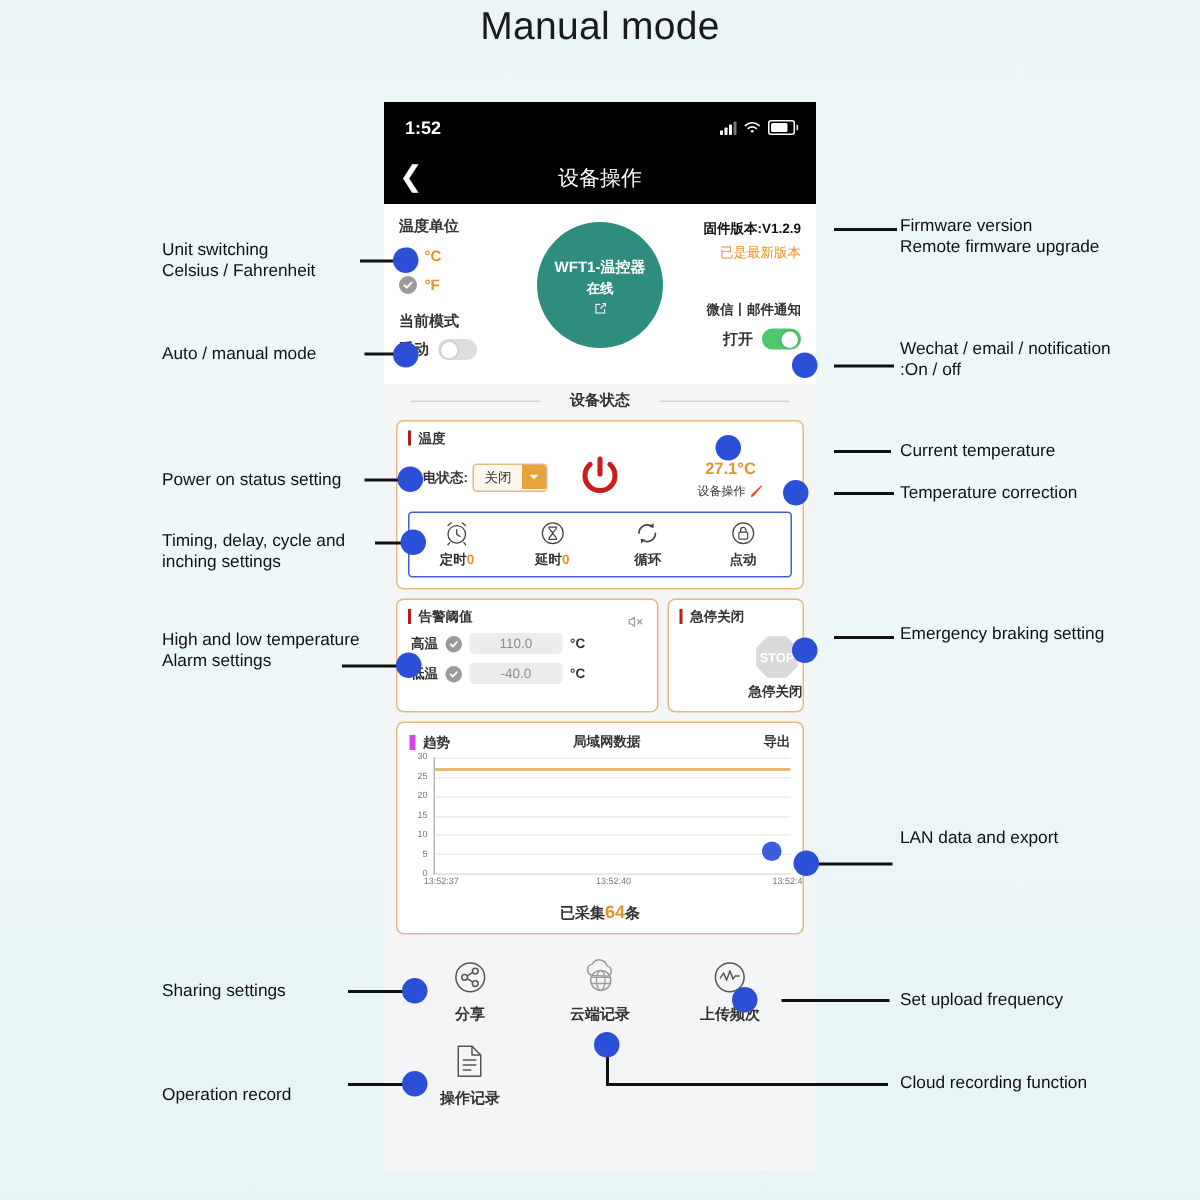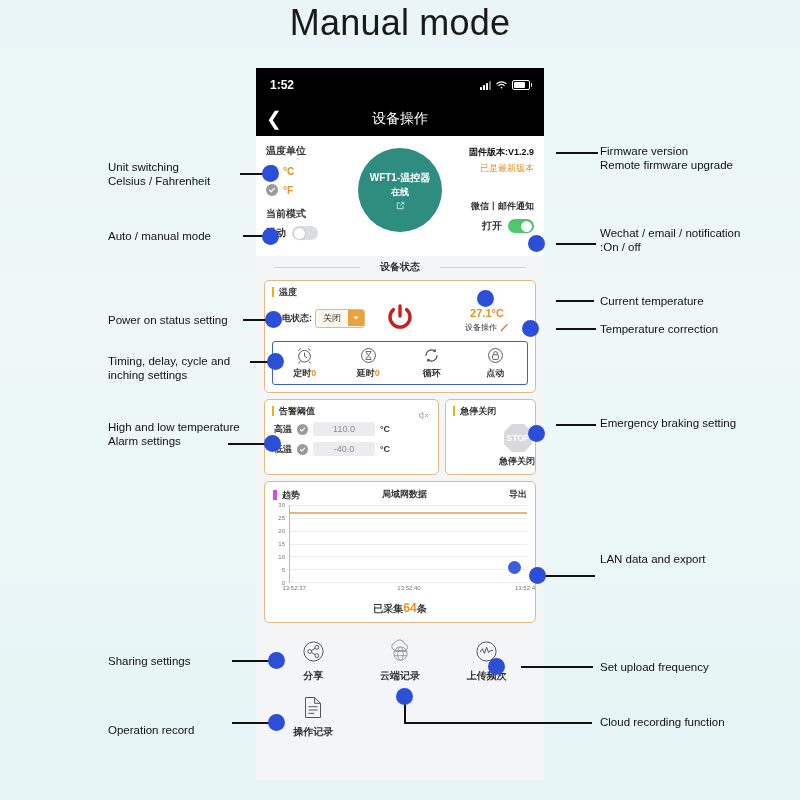--- a/index.html
+++ b/index.html
@@ -9,21 +9,21 @@
     font-family:"Liberation Sans","DejaVu Sans",sans-serif;
     position:relative;overflow:hidden;
   }
   
   .backdrop{
     position:absolute;inset:0;
     background:linear-gradient(180deg,#e9f5f6 0%,#eef8f8 40%,#e6f4f5 100%);
   }
   .page-title{
     position:absolute;top:2px;left:0;width:800px;text-align:center;
-    font-size:36px;color:#1a1a1a;font-weight:400;letter-spacing:.2px;
+    font-size:26px;color:#1a1a1a;font-weight:400;letter-spacing:.2px;
   }
 
   
   .phone{
     position:absolute;left:256px;top:68px;width:288px;height:712px;
     background:#f4f5f7;overflow:hidden;
   }
   .statusbar{
     height:34px;background:#000;color:#fff;display:flex;align-items:center;
     justify-content:space-between;padding:0 14px;font-size:12px;font-weight:700;
@@ -79,21 +79,21 @@
 
   .divider{display:flex;align-items:center;gap:20px;padding:4px 18px 6px;background:#f4f5f7;}
   .divider .ln{flex:1;height:1px;background:#cfd1d4;}
   .divider .tx{font-size:10px;color:#333;font-weight:700;}
 
   
   .card{
     margin:0 8px 6px;background:#fff;border:1px solid #e5b980;border-radius:5px;
     position:relative;box-sizing:border-box;
   }
-  .card-title{font-size:9px;color:#333;font-weight:700;padding-left:5px;border-left:2px solid #eab308;margin:6px 0 0 7px;line-height:10px;}
+  .card-title{font-size:9px;color:#333;font-weight:700;padding-left:5px;border-left:2px solid #b91c1c;margin:6px 0 0 7px;line-height:10px;}
 
   .temp-row{display:flex;align-items:center;padding:4px 8px 6px;position:relative;height:44px;box-sizing:border-box;}
   .pw-lbl{font-size:9px;color:#333;font-weight:700;}
   .sel{display:inline-flex;align-items:center;border:1px solid #e5b980;border-radius:3px;overflow:hidden;margin-left:3px;background:#fdf6ec;}
   .sel .val{font-size:9px;padding:2px 7px;color:#333;}
   .sel .arw{background:#e8a33c;width:16px;height:16px;display:flex;align-items:center;justify-content:center;}
   .sel .arw svg{width:8px;height:8px;}
   .powerbtn{position:absolute;left:50%;top:6px;transform:translateX(-50%);}
   .curtemp{position:absolute;right:26px;top:6px;text-align:center;}
   .curtemp .v{font-size:11px;color:#e8912a;font-weight:700;}

